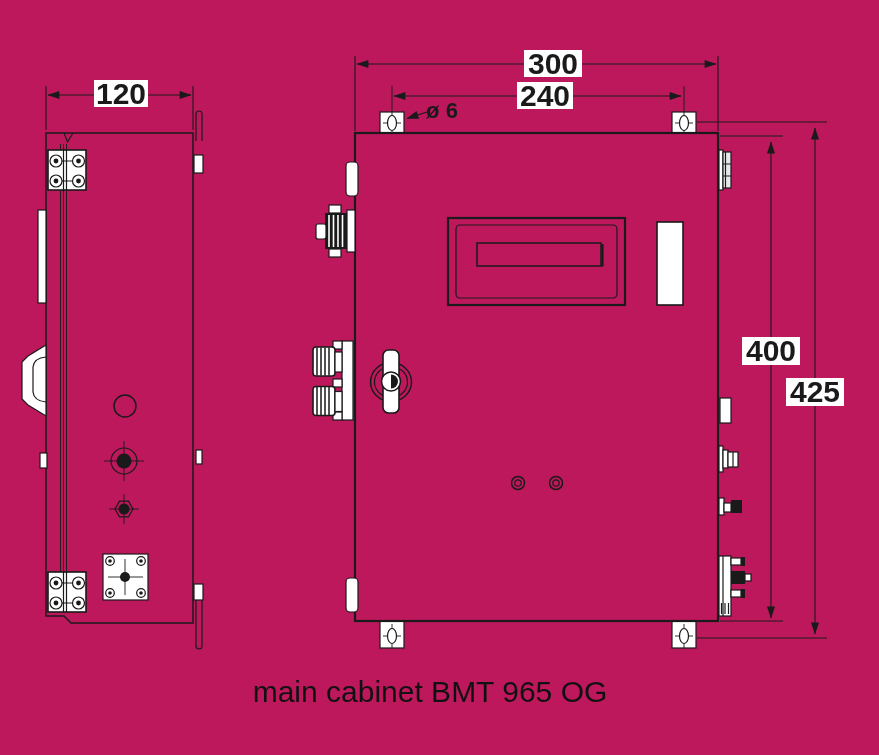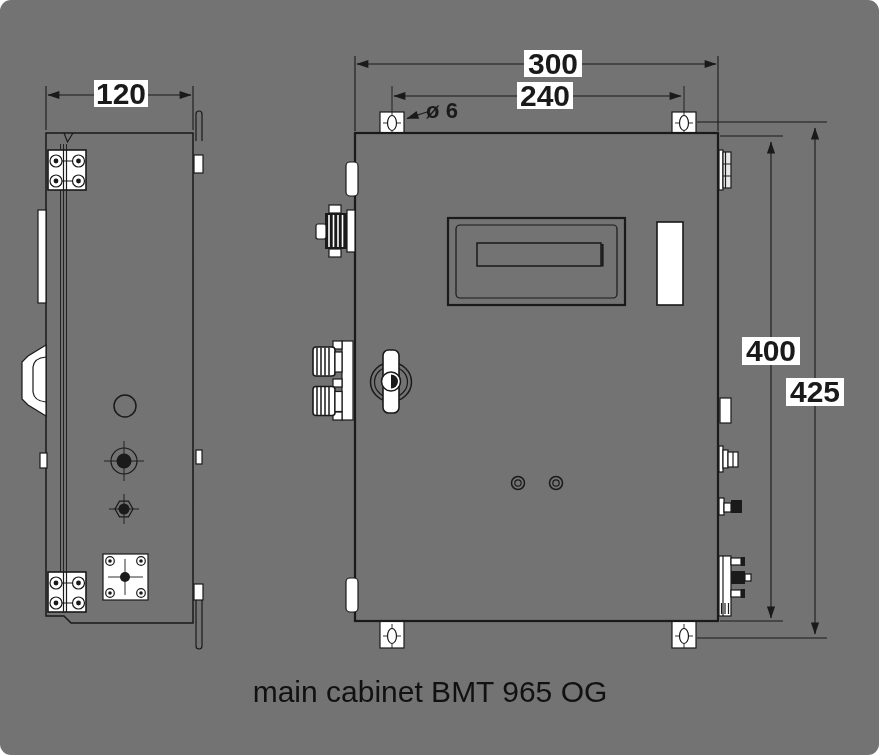--- a/index.html
+++ b/index.html
@@ -1,22 +1,21 @@
 <!DOCTYPE html>
 <html><head>
 <meta charset="utf-8">
 <style>
   html,body{margin:0;padding:0;background:#fff;}
   .canvas{
     position:relative;
     width:879px;height:755px;
-    background:#737373;
+    background:#be185d;
     font-family:"Liberation Sans", sans-serif;
     overflow:hidden;
-    border-radius:11px;
   }
   svg{display:block;}
   .s1{stroke:#1a1a1a;stroke-width:1.2;fill:none;}
   .s15{stroke:#1a1a1a;stroke-width:1.5;fill:none;}
   .s2{stroke:#1a1a1a;stroke-width:2.2;fill:none;}
   .sf{stroke:#1a1a1a;stroke-width:1.2;fill:#fff;}
   .sf15{stroke:#1a1a1a;stroke-width:1.6;fill:#fff;}
   .thin{stroke:#1a1a1a;stroke-width:0.9;fill:none;}
   .dk{fill:#1a1a1a;stroke:none;}
   .gray{stroke:#1a1a1a;stroke-width:1.2;fill:#e8e8e8;}

